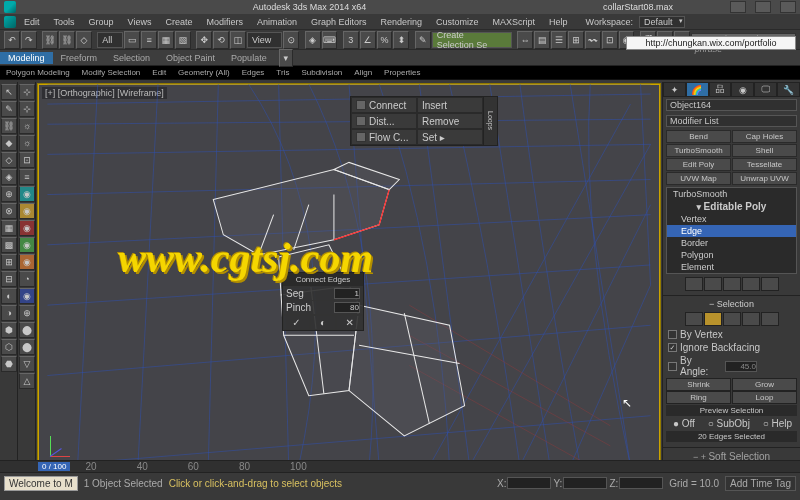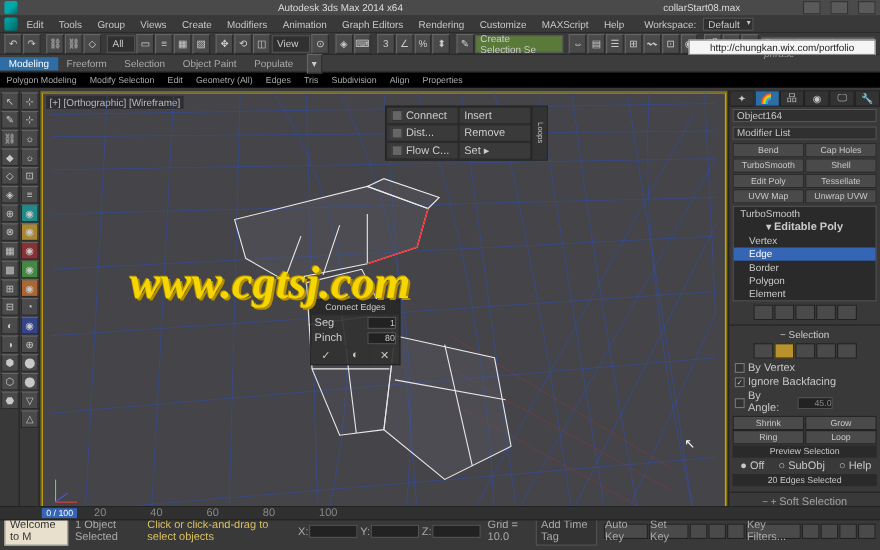--- a/index.html
+++ b/index.html
@@ -450,26 +450,14 @@
           <span>Y:</span>
           <input style="">
         </div>
       <div class="f">
           <span>Z:</span>
           <input style="">
         </div>
     </div>
     <div>Grid = 10.0</div>
     <div style="background:#333;padding:1px 4px;border:1px solid #555">Add Time Tag</div>
-    <div class="end">
-      <div class="b" style="width:40px;display:flex;align-items:center;justify-content:center">Auto Key</div>
-      <div class="b" style="width:36px;display:flex;align-items:center;justify-content:center">Set Key</div>
-      <div class="b"></div>
-      <div class="b"></div>
-      <div class="b"></div>
-      <div class="b" style="width:50px;display:flex;align-items:center;justify-content:center">Key Filters...</div>
-      <div class="b"></div>
-      <div class="b"></div>
-      <div class="b"></div>
-      <div class="b"></div>
-    </div>
   </div>
 </div>
 
 </body></html>

